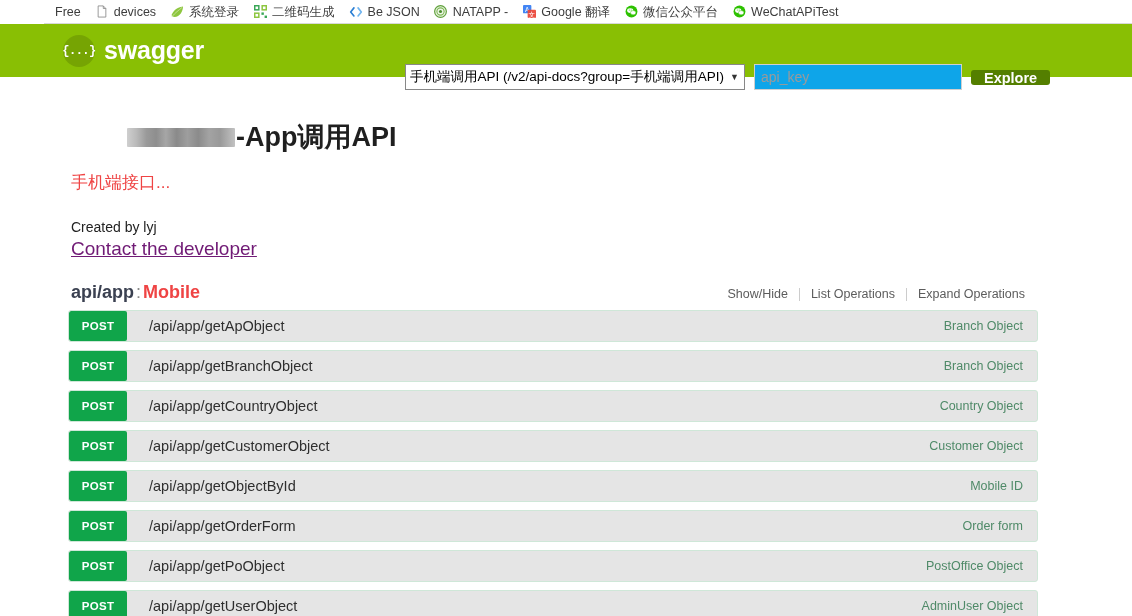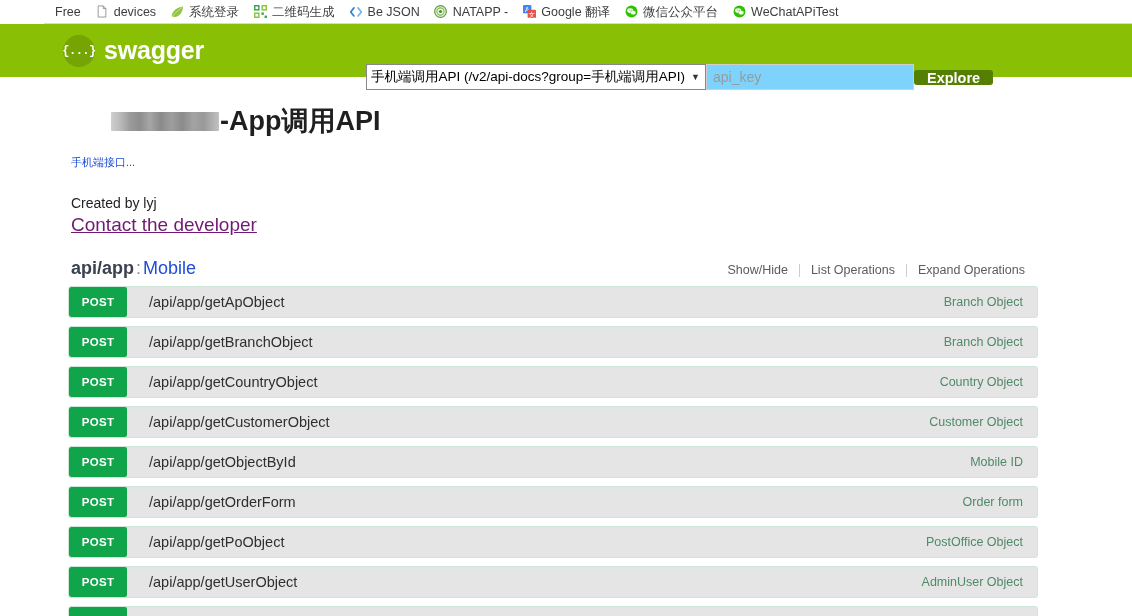--- a/index.html
+++ b/index.html
@@ -77,24 +77,25 @@
   }
   .logo-text {
     color: #ffffff;
     font-size: 25px;
     font-weight: bold;
     letter-spacing: -0.2px;
   }
 
   .header-form {
     position: absolute;
-    left: 366px;
+    left: 405px;
     top: 40px;
     display: flex;
     align-items: center;
+    gap: 9px;
   }
   .api-select {
     width: 340px;
     height: 26px;
     font-size: 13.5px;
     font-family: "Liberation Sans", sans-serif;
     color: #000;
     background: #ffffff;
     border: 1px solid #888;
     border-radius: 0;
@@ -109,21 +110,21 @@
     position: absolute;
     right: 5px; top: 50%;
     transform: translateY(-50%);
     font-size: 9px;
     color: #333;
   }
   .api-key-input {
     width: 208px;
     height: 26px;
     border: 1px solid #cfcfcf;
-    background: #7dd3fc;
+    background: #0ea5e9;
     font-size: 14px;
     color: #333;
     padding: 0 6px;
     font-family: "Liberation Sans", sans-serif;
     border-radius: 0;
     outline: none;
   }
   .api-key-input::placeholder { color: #9a9a9a; }
   .explore-btn {
     height: 15px;
@@ -142,42 +143,42 @@
   .content {
     padding: 0 0 0 68px;
     width: 1132px;
   }
   .info-block { padding-top: 28px; }
 
   .api-title {
     font-size: 27px;
     font-weight: bold;
     color: #1f1f1f;
-    margin: 0;
+    margin: 16px;
     line-height: 1.25;
     display: flex;
     align-items: center;
     padding-left: 43px;
   }
   .redact {
     display: inline-block;
     width: 108px;
     height: 19px;
     margin-right: 1px;
     background: linear-gradient(90deg,
       #cfcfcf 0%, #b9b9b9 9%, #9a9a9a 18%, #8e8e8e 27%,
       #a6a6a6 36%, #8a8a8a 46%, #9e9e9e 56%,
       #8b8b8b 66%, #a3a3a3 76%, #999999 86%, #c2c2c2 100%);
     filter: blur(0.7px);
     border-radius: 1px;
     vertical-align: middle;
   }
   .api-desc {
-    font-size: 11px;
-    color: #1d4ed8;
+    font-size: 17px;
+    color: #ef4444;
     margin: 16px 0 0 3px;
   }
   .created-by {
     font-size: 14px;
     color: #222;
     margin: 25px 0 0 3px;
   }
   .contact-link {
     display: inline-block;
     font-size: 19px;
@@ -202,22 +203,22 @@
     font-size: 18px;
     font-weight: bold;
     color: #3b4151;
   }
   .resource-name .sep {
     font-weight: normal;
     color: #8a8a8a;
     padding: 0 2px;
   }
   .resource-name .desc {
-    font-weight: normal;
-    color: #1d4ed8;
+    font-weight: bold;
+    color: #ef4444;
   }
   .resource-options {
     display: flex;
     align-items: flex-end;
     font-size: 12.5px;
     color: #5c5c5c;
   }
   .resource-options .opt {
     padding: 0 11px;
     cursor: pointer;

